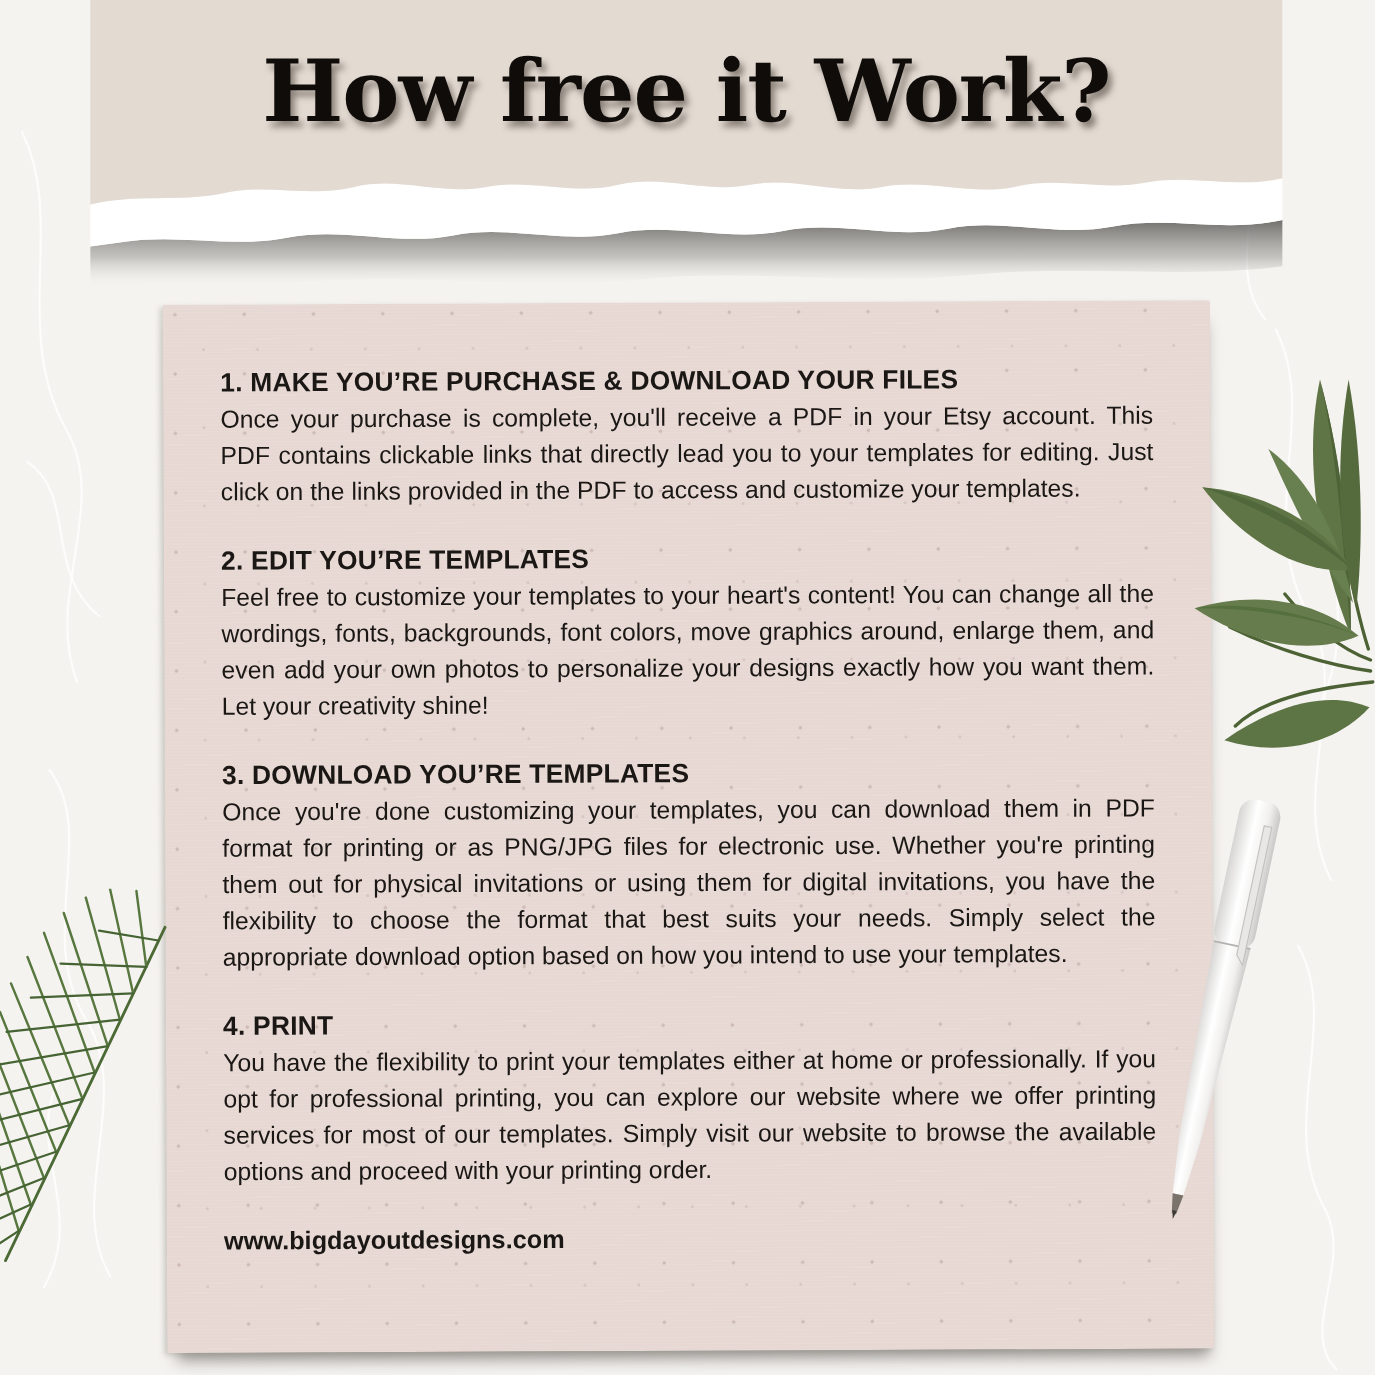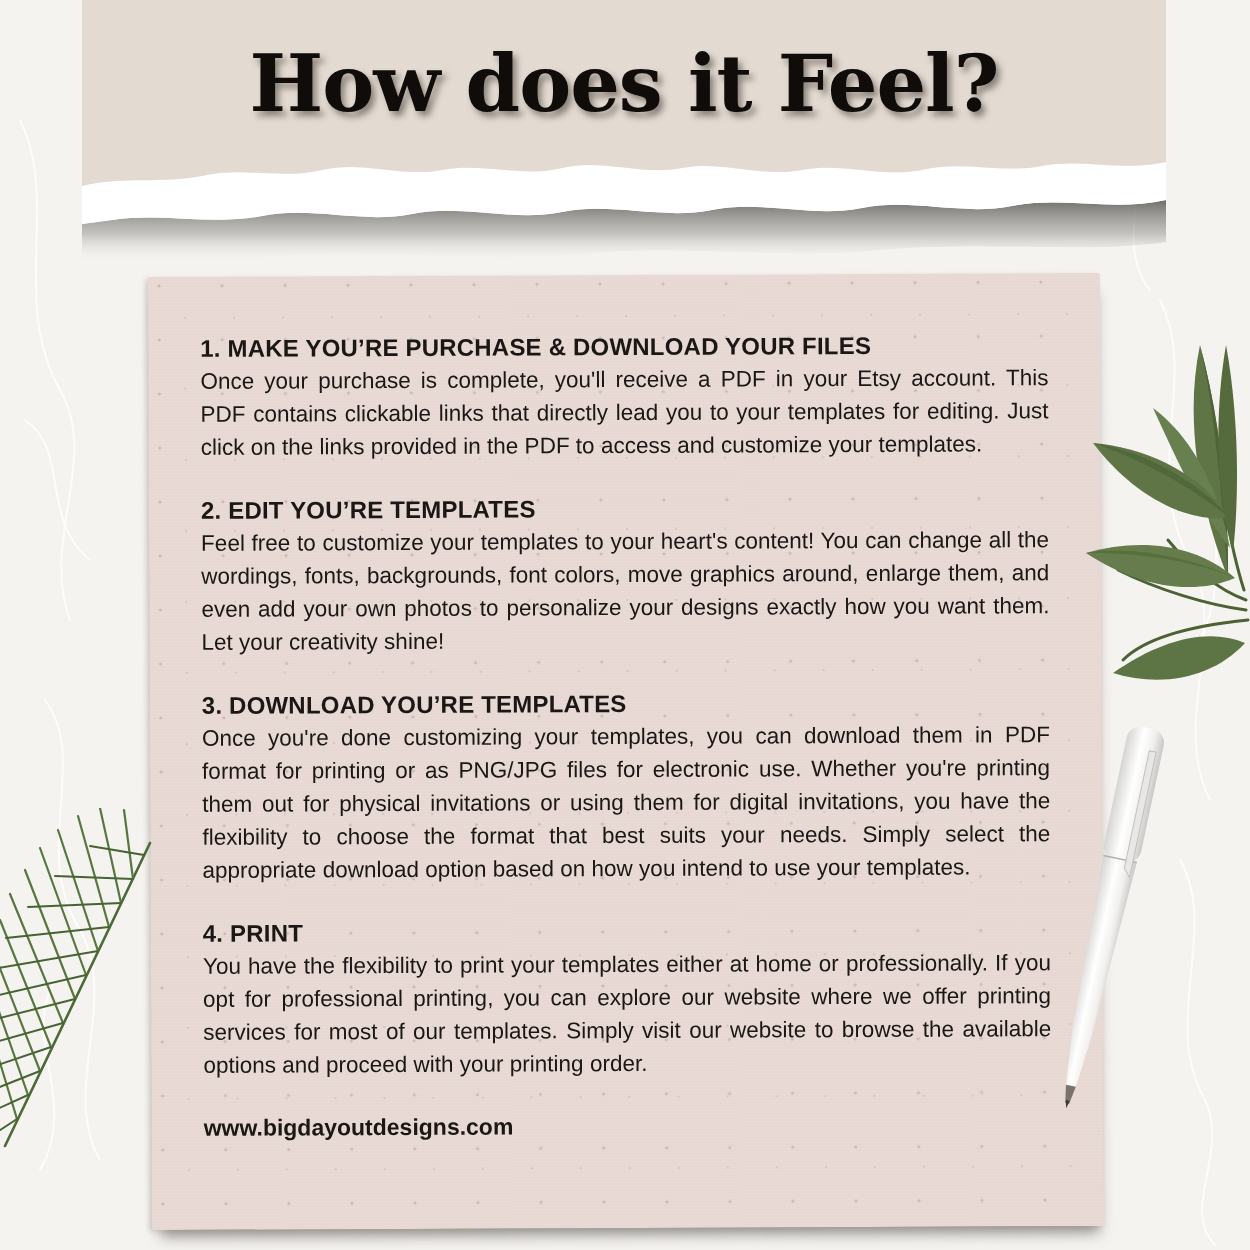--- a/index.html
+++ b/index.html
@@ -105,21 +105,21 @@
           <stop offset="1" stop-color="#f5f3f0" stop-opacity="0"></stop>
         </linearGradient>
       </defs>
 
       <path fill="url(#gShadow)" d="M0,224 L30,220 C80,212 130,226 180,216 C230,206 280,224 330,214 C380,204 430,222 480,212 C530,202 580,220 630,210 C680,200 730,218 780,208 C830,198 880,216 930,206 C980,196 1030,212 1084,200 L1084,242 C1000,254 900,240 800,250 C700,260 600,244 500,254 C400,264 300,248 200,256 C130,262 60,254 0,262 Z"></path>
 
       <path fill="#ffffff" d="M0,186 C40,176 80,184 120,176 C160,166 200,180 240,170 C280,160 320,178 360,170 C400,162 440,178 480,168 C520,158 560,176 600,168 C640,160 680,178 720,170 C760,162 800,178 840,170 C880,160 920,174 960,166 C1000,158 1040,172 1084,162 L1084,200 C1030,212 980,196 930,206 C880,216 830,198 780,208 C730,218 680,200 630,210 C580,220 530,202 480,212 C430,222 380,204 330,214 C280,224 230,206 180,216 C130,226 80,212 30,220 L0,224 Z"></path>
 
       <path fill="#e3dad2" d="M0,0 H1084 V162 C1040,172 1000,158 960,166 C920,174 880,160 840,170 C800,178 760,162 720,170 C680,178 640,160 600,168 C560,176 520,158 480,168 C440,178 400,162 360,170 C320,178 280,160 240,170 C200,180 160,166 120,176 C80,184 40,176 0,186 Z"></path>
     </svg>
-    <h1 class="banner-title">How does it Feel?</h1>
+    <h1 class="banner-title">How free it Work?</h1>
   </div>
 
   <div class="card">
 
     <div class="section">
       <h2>1. MAKE YOU’RE PURCHASE &amp; DOWNLOAD YOUR FILES</h2>
       <p>Once your purchase is complete, you'll receive a PDF in your Etsy account. This PDF contains clickable links that directly lead you to your templates for editing. Just click on the links provided in the PDF to access and customize your templates.</p>
     </div>
 
     <div class="section">

